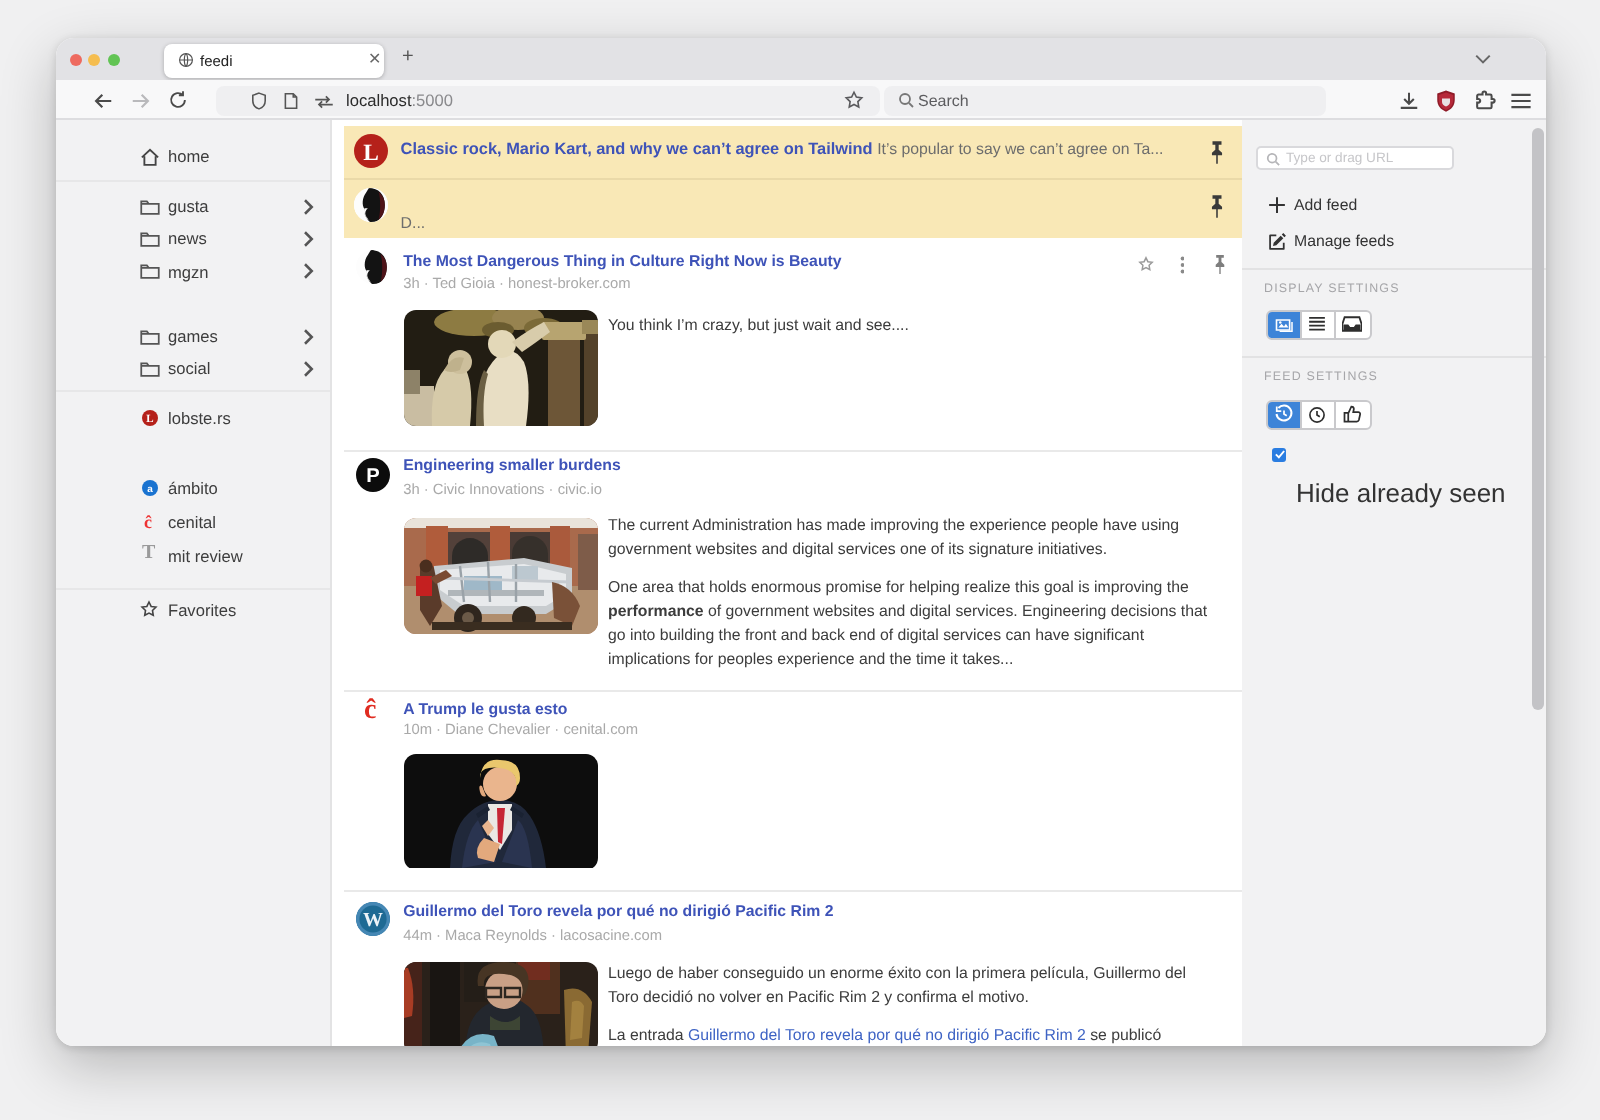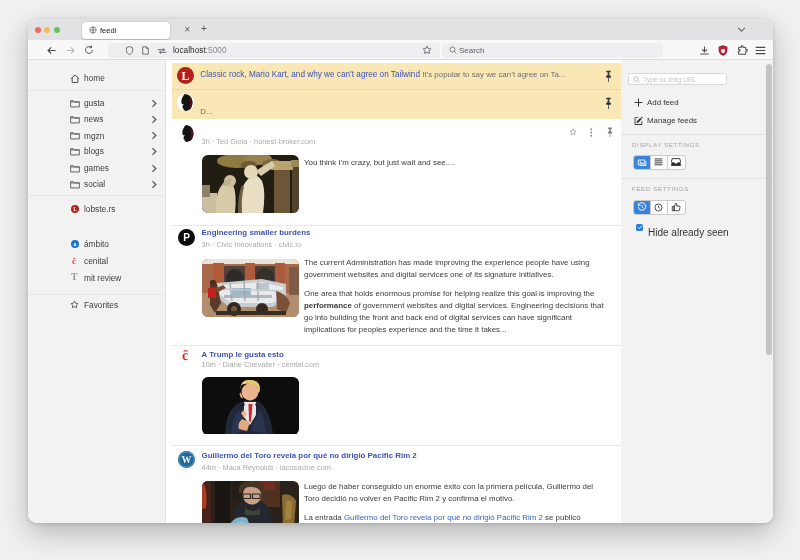--- a/index.html
+++ b/index.html
@@ -1,33 +1,33 @@
 <!DOCTYPE html>
 <html><head><meta charset="utf-8"><style>
 *{margin:0;padding:0;box-sizing:border-box}
 html,body{width:800px;height:560px}
 body{background:#f0f0f1;font-family:"Liberation Sans",sans-serif;position:relative;overflow:hidden}
 .win{position:absolute;left:28px;top:19px;width:745px;height:504px;border-radius:9px;overflow:hidden;background:#fff;box-shadow:0 10px 28px rgba(0,0,0,.24),0 1px 5px rgba(0,0,0,.14)}
 .tabbar{position:absolute;left:0;top:0;right:0;height:21px;background:#e2e2e5}
 .dot{position:absolute;width:6px;height:6px;border-radius:50%;top:8px}
-.tab{position:absolute;left:54px;top:2.5px;width:88px;height:17px;background:#fff;border-radius:4px;box-shadow:0 0.5px 2px rgba(0,0,0,.25)}
+.tab{position:absolute;left:54px;top:2.5px;width:110px;height:17px;background:#fff;border-radius:4px;box-shadow:0 0.5px 2px rgba(0,0,0,.25)}
 .toolbar{position:absolute;left:0;top:21px;right:0;height:20px;background:#f8f8f9;border-bottom:1px solid #dddde0}
 .field{position:absolute;top:23.5px;height:15px;background:#efeff1;border-radius:4px}
 .sidebar{position:absolute;left:0;top:41px;width:138px;height:463px;background:#f2f2f3;border-right:1px solid #e3e3e4}
 .sitem{position:absolute;left:0;width:138px;height:14px;font-size:8.3px;color:#3d3d3d;line-height:14px}
 .sitem .lbl{position:absolute;left:56px;top:0}
 .sitem svg{position:absolute;left:42px;top:2.5px}
 .sdiv{position:absolute;left:0;width:137px;height:1px;background:#e7e7e8}
 .sitem svg.chev{left:123px;top:2.5px}
 .panel{position:absolute;left:593px;top:41px;width:152px;height:463px;background:#f2f2f3}
 .main{position:absolute;left:139px;top:41px;width:454px;height:463px;background:#fff}
 .yellow{position:absolute;left:144px;width:449px;background:#f9e8b6}
 .esep{position:absolute;left:144px;width:449px;height:1px;background:#e9e9e9}
 .avatar{position:absolute;width:17px;height:17px;border-radius:50%;overflow:hidden}
-.title{font-weight:normal;color:#3e53b8}
+.title{font-weight:bold;color:#3e53b8}
 .etitle{position:absolute;font-weight:bold;color:#3e53b8;font-size:7.9px;line-height:10px;white-space:nowrap}
 .meta{position:absolute;font-size:7.4px;color:#a9a9a9;line-height:8px;white-space:nowrap}
 .thumb{position:absolute;width:97px;border-radius:6px;overflow:hidden}
 .btxt{position:absolute;left:276px;width:300px;font-size:7.9px;color:#3c3c3c;line-height:11.8px}
 .pgroup{position:absolute;display:flex;border:1px solid #c9c9cc;border-radius:3px;overflow:hidden;background:#fff}
 .pbtn{width:17px;height:13px;display:flex;align-items:center;justify-content:center;border-right:1px solid #c9c9cc}
 .pbtn:last-child{border-right:none}
 .pbtn.on{background:#3d84d8}
 .plabel{position:absolute;font-size:6.2px;color:#a6a6a9;letter-spacing:.6px}
 .pitem{position:absolute;font-size:7.9px;color:#333}
@@ -128,29 +128,20 @@
     </div>
   <div class="sitem" style="top:109.5px">
       <svg width="10" height="9" viewBox="0 0 16 14" fill="none" stroke="#555" stroke-width="1.4">
         <path d="M1 2.5h4.5l1.5 2H15v8H1zM1 4.5h14"></path>
       </svg>
       <span class="lbl">mgzn</span>
       <svg class="chev" width="6" height="9" viewBox="0 0 8 12" fill="none" stroke="#555" stroke-width="1.7">
         <path d="M2 1.5L6.5 6 2 10.5"></path>
       </svg>
     </div>
-  <div class="sitem" style="top:125.4px">
-      <svg width="10" height="9" viewBox="0 0 16 14" fill="none" stroke="#555" stroke-width="1.4">
-        <path d="M1 2.5h4.5l1.5 2H15v8H1zM1 4.5h14"></path>
-      </svg>
-      <span class="lbl">blogs</span>
-      <svg class="chev" width="6" height="9" viewBox="0 0 8 12" fill="none" stroke="#555" stroke-width="1.7">
-        <path d="M2 1.5L6.5 6 2 10.5"></path>
-      </svg>
-    </div>
   <div class="sitem" style="top:158.4px">
       <svg width="10" height="9" viewBox="0 0 16 14" fill="none" stroke="#555" stroke-width="1.4">
         <path d="M1 2.5h4.5l1.5 2H15v8H1zM1 4.5h14"></path>
       </svg>
       <span class="lbl">social</span>
       <svg class="chev" width="6" height="9" viewBox="0 0 8 12" fill="none" stroke="#555" stroke-width="1.7">
         <path d="M2 1.5L6.5 6 2 10.5"></path>
       </svg>
     </div>
   <div class="sitem" style="top:142.1px">
@@ -220,20 +211,21 @@
     </svg>
 
   <div class="avatar" style="left:149.5px;top:105.6px;background:#fff">
     <svg width="17" height="17" viewBox="0 0 16 16">
         <rect width="16" height="16" fill="#fdfdfd"></rect>
         <path d="M7 0c4.5 0 7.5 3 7.5 8 0 4-2 7-4.5 8H7.5c-2-2-3-4-2.5-6-1.5-2-1-5.5.5-7.5z" fill="#131313"></path>
         <path d="M11.5 1.8c1.8 1.4 3 3.5 3 6.2 0 3-1 5.5-3 7 1-2.5 1.2-10.2 0-13.2z" fill="#4e1318"></path>
         <path d="M6.5 9.5c-1 .8-1.5 2-1 3.5l1.5 2c-2-1.5-2.8-3.5-2-5.5z" fill="#fdfdfd"></path>
       </svg>
   </div>
+  <div class="etitle" style="left:173.6px;top:107.3px">The Most Dangerous Thing in Culture Right Now is Beauty</div>
   <div class="meta" style="left:173.6px;top:119px">3h · Ted Gioia · honest-broker.com</div>
   <svg width="8" height="8" viewBox="0 0 16 16" style="position:absolute;left:540.5px;top:108.5px" fill="none" stroke="#9a9a9a" stroke-width="1.5">
       <path d="M8 1.8l1.9 3.9 4.3.6-3.1 3 .7 4.3L8 11.6l-3.8 2 .7-4.3-3.1-3 4.3-.6z"></path>
     </svg>
   <svg width="2.6" height="9" viewBox="0 0 4 16" style="position:absolute;left:561.5px;top:108.5px" fill="#8a8a8a">
       <circle cx="2" cy="2.2" r="1.7"></circle>
       <circle cx="2" cy="8" r="1.7"></circle>
       <circle cx="2" cy="13.8" r="1.7"></circle>
     </svg>
   <svg width="8" height="10.5" viewBox="0 0 16 22" style="position:absolute;left:577.5px;top:108.3px" fill="#7e7e7e">
@@ -416,15 +408,15 @@
     <div class="pbtn">
         <svg width="10" height="10" viewBox="0 0 16 16" fill="none" stroke="#2e2e2e" stroke-width="1.4">
           <path d="M2 7h3v7H2zM5 13V7.5L7.5 2c1.2 0 2 .8 2 2l-.5 2.5h4a1.5 1.5 0 0 1 1.5 1.8l-1 4.5a1.8 1.8 0 0 1-1.8 1.2H5z"></path>
         </svg>
       </div>
   </div>
   <div style="position:absolute;left:608px;top:204.5px;width:7px;height:7px;background:#2a7de1;border-radius:1.5px"></div>
   <svg width="6" height="6" viewBox="0 0 16 16" style="position:absolute;left:608.5px;top:205px" fill="none" stroke="#fff" stroke-width="2.6">
       <path d="M2.5 8.5l4 4 7-8.5"></path>
     </svg>
-  <span style="position:absolute;left:620px;top:208px;font-size:10px;color:#333">Hide already seen</span>
+  <span style="position:absolute;left:620px;top:220px;font-size:13px;color:#333">Hide already seen</span>
   <div style="position:absolute;left:738px;top:45px;width:5.5px;height:291px;background:#c3c3c6;border-radius:3px"></div>
 </div>
 
 </body></html>

